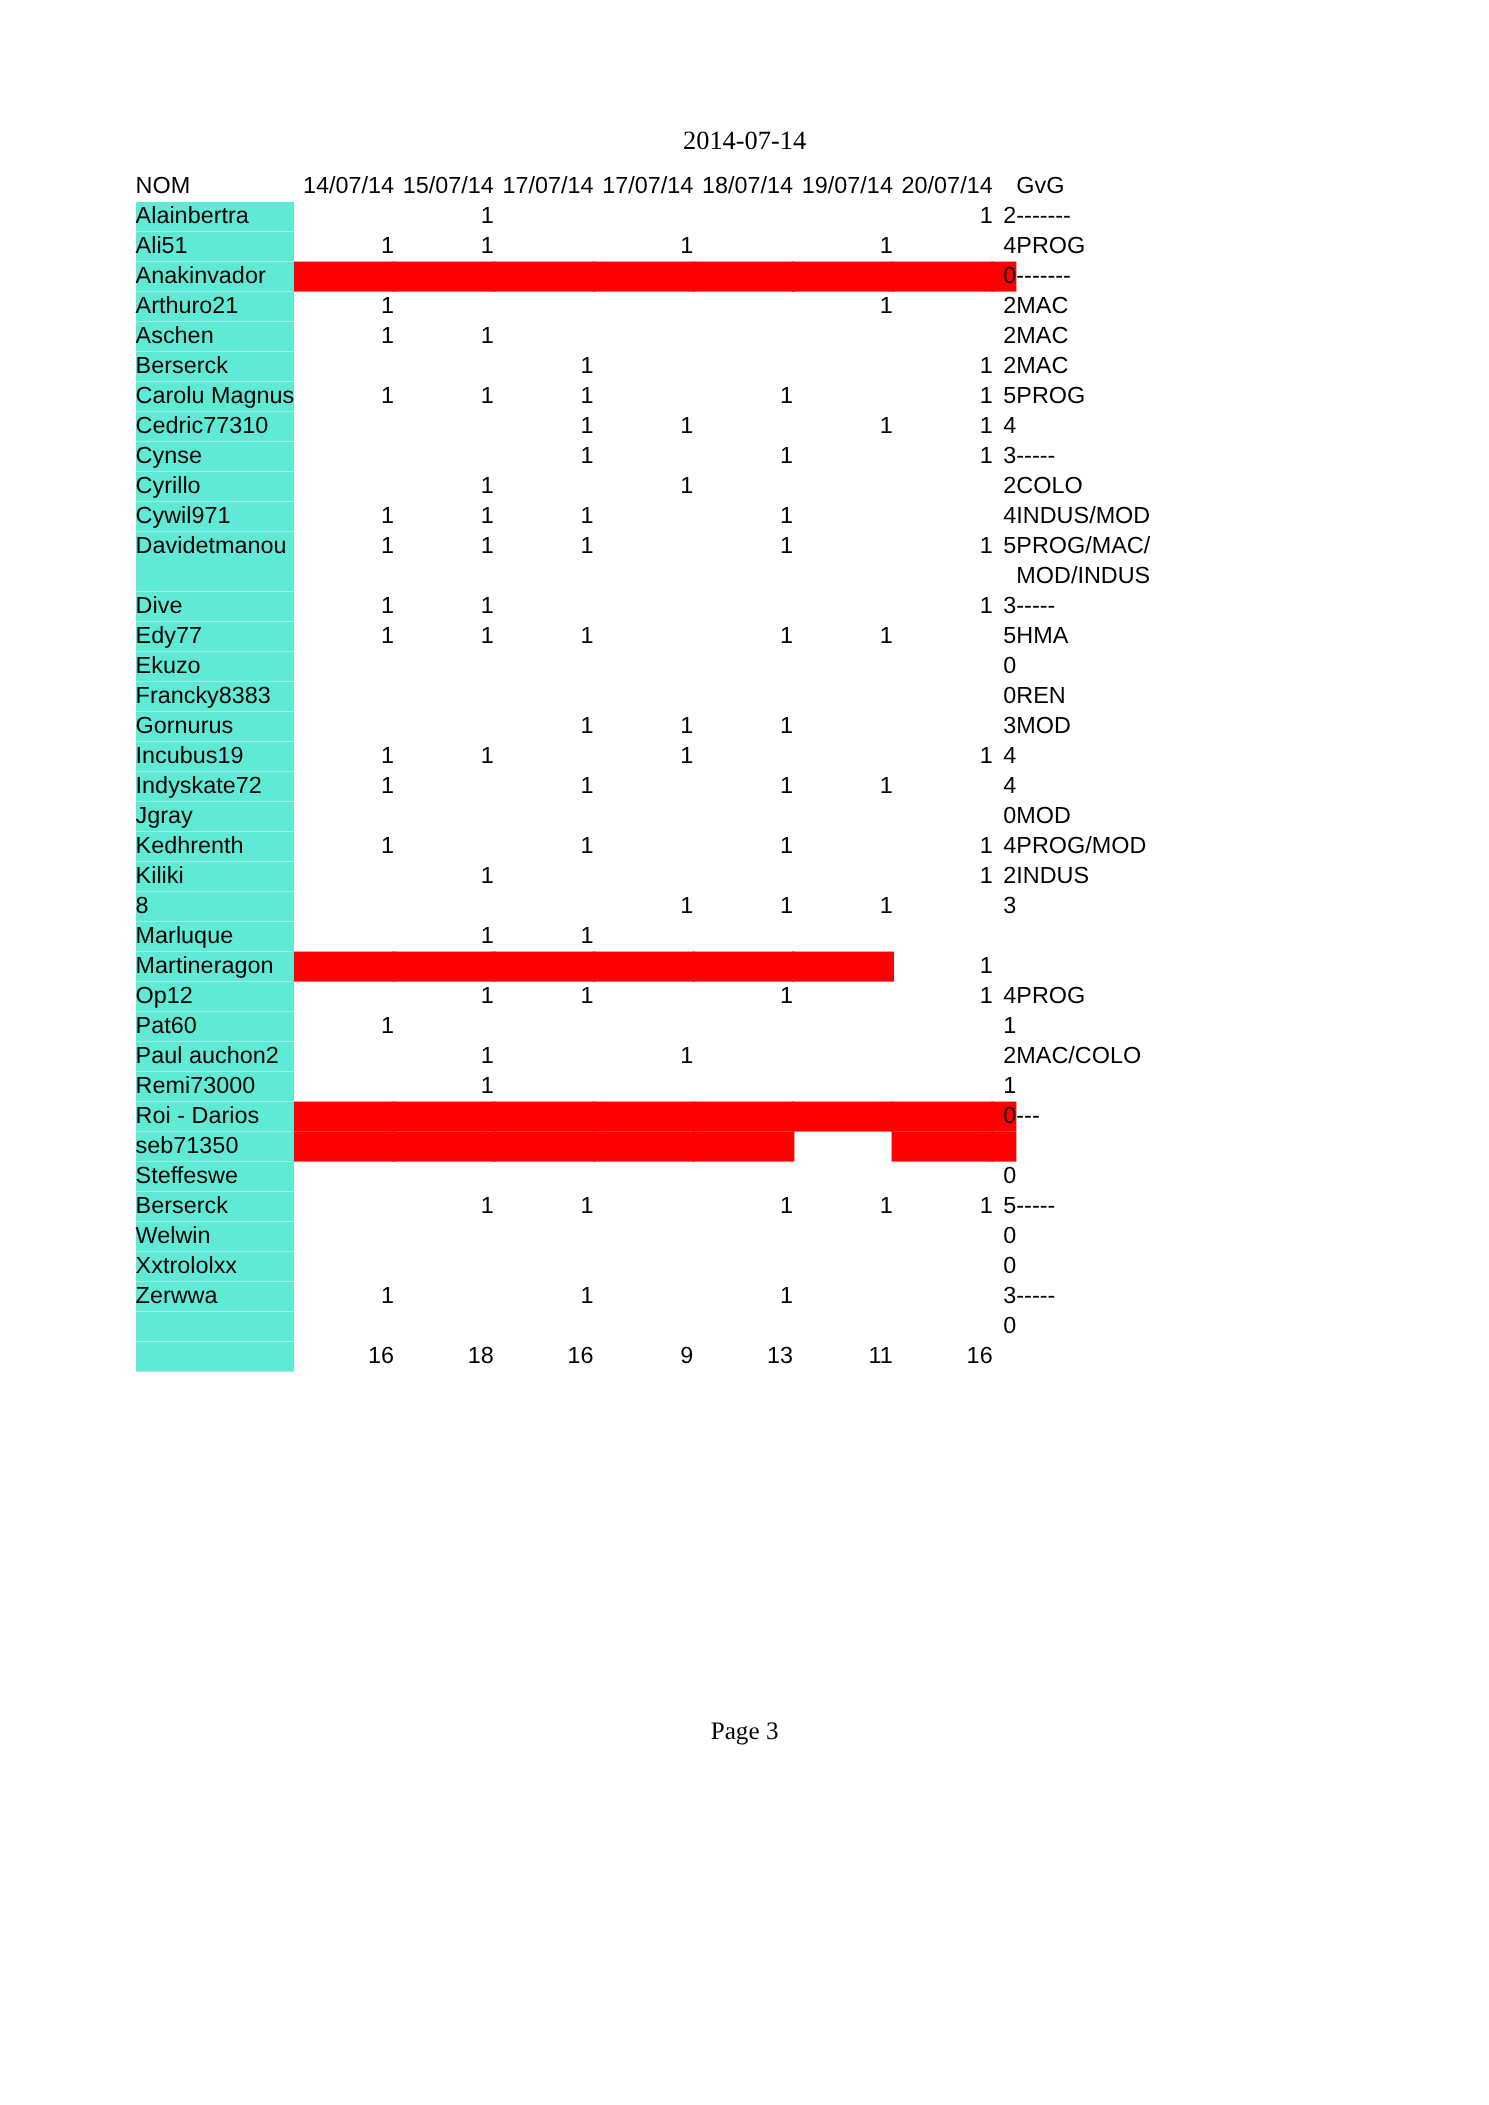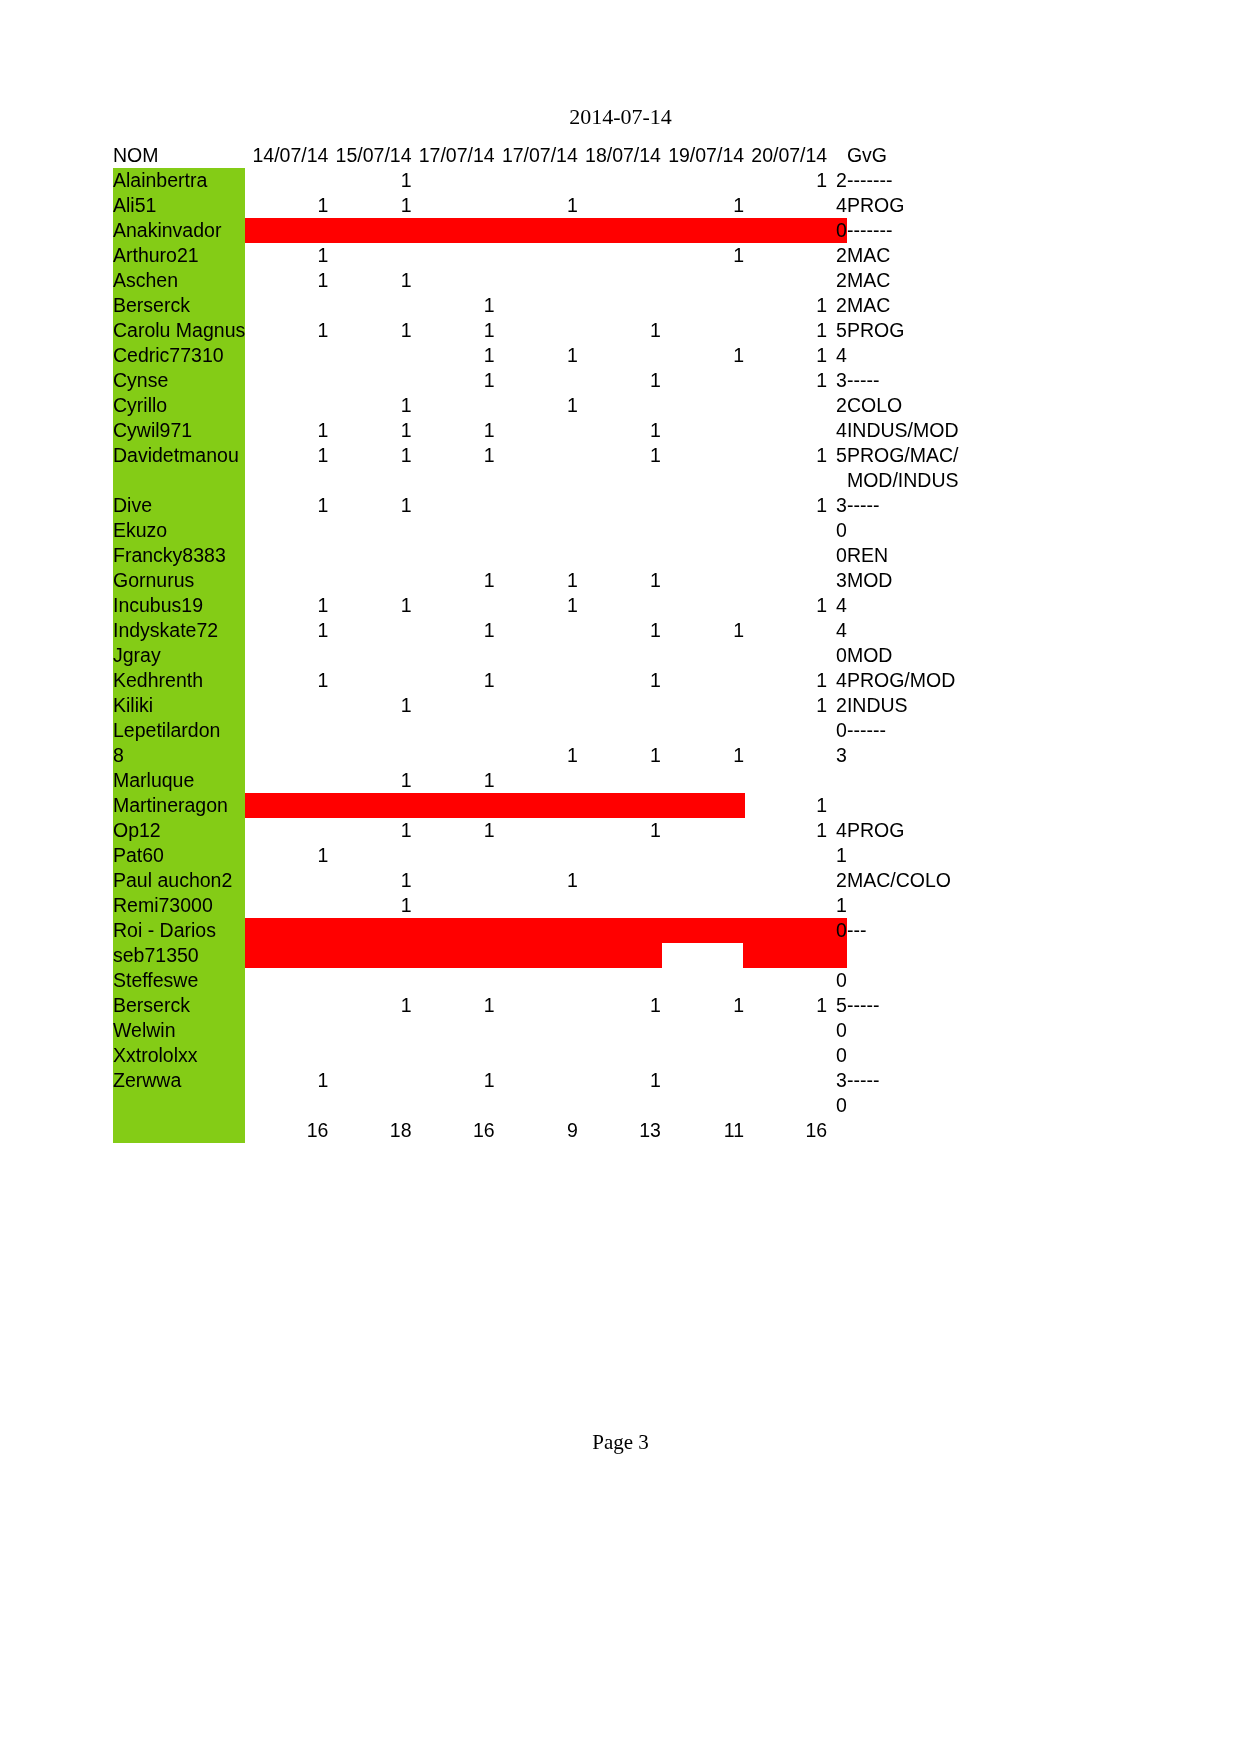--- a/index.html
+++ b/index.html
@@ -94,21 +94,21 @@
     top: 0;
     right: 0;
     height: 25px;
     background: #FF0000;
   }
   td.t-day .redbar { left: -1px; right: -1px; }
   td.t-tot .redbar { left: -1px; right: 0px; }
 
   td.t-tot .redbar { background: #FF0000; }
   td.t-tot span.val { position: relative; z-index: 2; }
-  td.t-name { position: relative; z-index: 3; background: #84cc16; }
+  td.t-name { position: relative; z-index: 3; background: #5eead4; }
 
   .overlap-wrap {
     position: relative;
     display: block;
     height: 25px;
   }
   .overlap-wrap span {
     position: absolute;
     left: 0;
     top: 0;
@@ -316,20 +316,32 @@
           <td class="t-day"><span class="val" style="position: relative; z-index: 2;">1</span></td>
           <td class="t-day"></td>
           <td class="t-day"></td>
           <td class="t-day"></td>
           <td class="t-day"></td>
           <td class="t-day"><span class="val" style="position: relative; z-index: 2;">1</span></td>
           <td class="t-tot"><span class="val">3</span></td>
           <td class="t-gvg">-----</td>
         </tr>
         <tr class="row">
+          <td class="t-name">Edy77</td>
+          <td class="t-day"><span class="val" style="position: relative; z-index: 2;">1</span></td>
+          <td class="t-day"><span class="val" style="position: relative; z-index: 2;">1</span></td>
+          <td class="t-day"><span class="val" style="position: relative; z-index: 2;">1</span></td>
+          <td class="t-day"></td>
+          <td class="t-day"><span class="val" style="position: relative; z-index: 2;">1</span></td>
+          <td class="t-day"><span class="val" style="position: relative; z-index: 2;">1</span></td>
+          <td class="t-day"></td>
+          <td class="t-tot"><span class="val">5</span></td>
+          <td class="t-gvg">HMA</td>
+        </tr>
+        <tr class="row">
           <td class="t-name">Ekuzo</td>
           <td class="t-day"></td>
           <td class="t-day"></td>
           <td class="t-day"></td>
           <td class="t-day"></td>
           <td class="t-day"></td>
           <td class="t-day"></td>
           <td class="t-day"></td>
           <td class="t-tot"><span class="val">0</span></td>
           <td class="t-gvg"></td>
@@ -410,32 +422,20 @@
           <td class="t-name">Kiliki</td>
           <td class="t-day"></td>
           <td class="t-day"><span class="val" style="position: relative; z-index: 2;">1</span></td>
           <td class="t-day"></td>
           <td class="t-day"></td>
           <td class="t-day"></td>
           <td class="t-day"></td>
           <td class="t-day"><span class="val" style="position: relative; z-index: 2;">1</span></td>
           <td class="t-tot"><span class="val">2</span></td>
           <td class="t-gvg">INDUS</td>
-        </tr>
-        <tr class="row">
-          <td class="t-name">Lepetilardon</td>
-          <td class="t-day"></td>
-          <td class="t-day"></td>
-          <td class="t-day"></td>
-          <td class="t-day"></td>
-          <td class="t-day"></td>
-          <td class="t-day"></td>
-          <td class="t-day"></td>
-          <td class="t-tot"><span class="val">0</span></td>
-          <td class="t-gvg">------</td>
         </tr>
         <tr class="row">
           <td class="t-name">8</td>
           <td class="t-day"></td>
           <td class="t-day"></td>
           <td class="t-day"></td>
           <td class="t-day"><span class="val" style="position: relative; z-index: 2;">1</span></td>
           <td class="t-day"><span class="val" style="position: relative; z-index: 2;">1</span></td>
           <td class="t-day"><span class="val" style="position: relative; z-index: 2;">1</span></td>
           <td class="t-day"></td>

